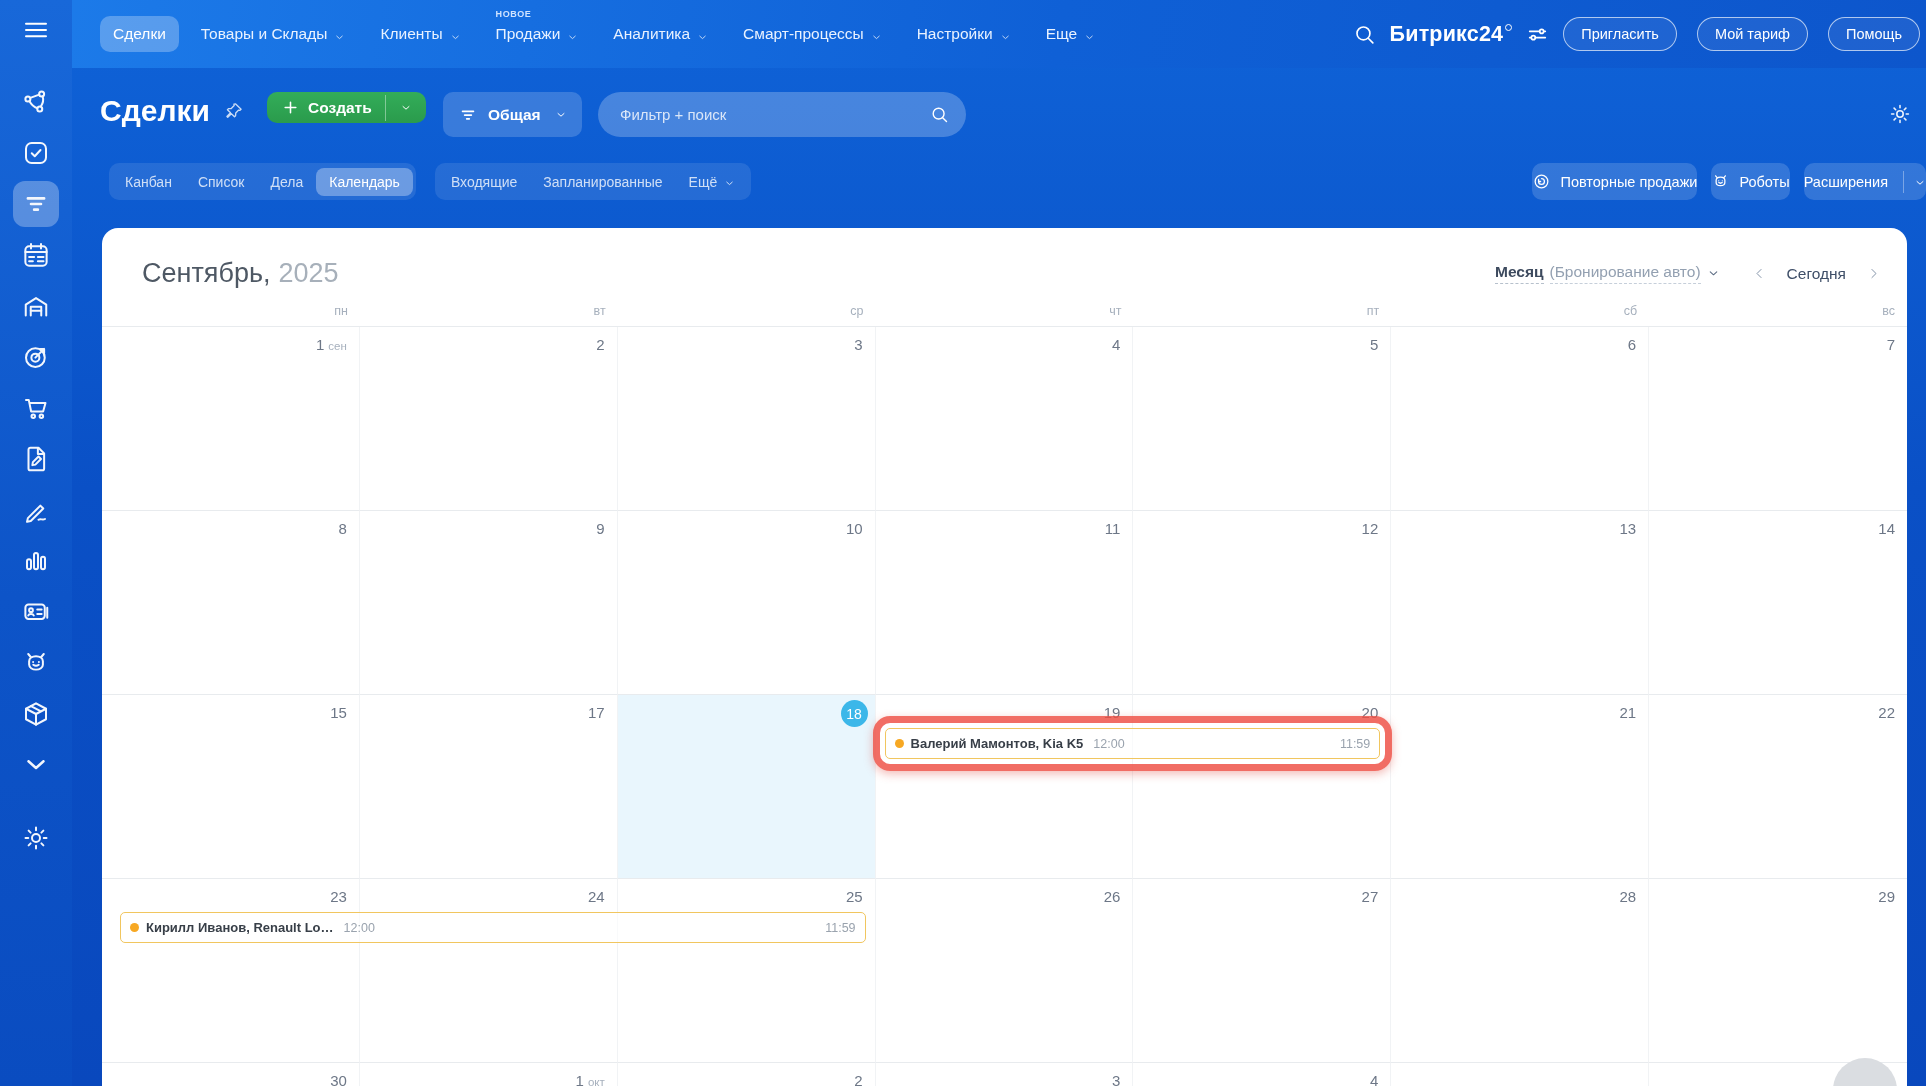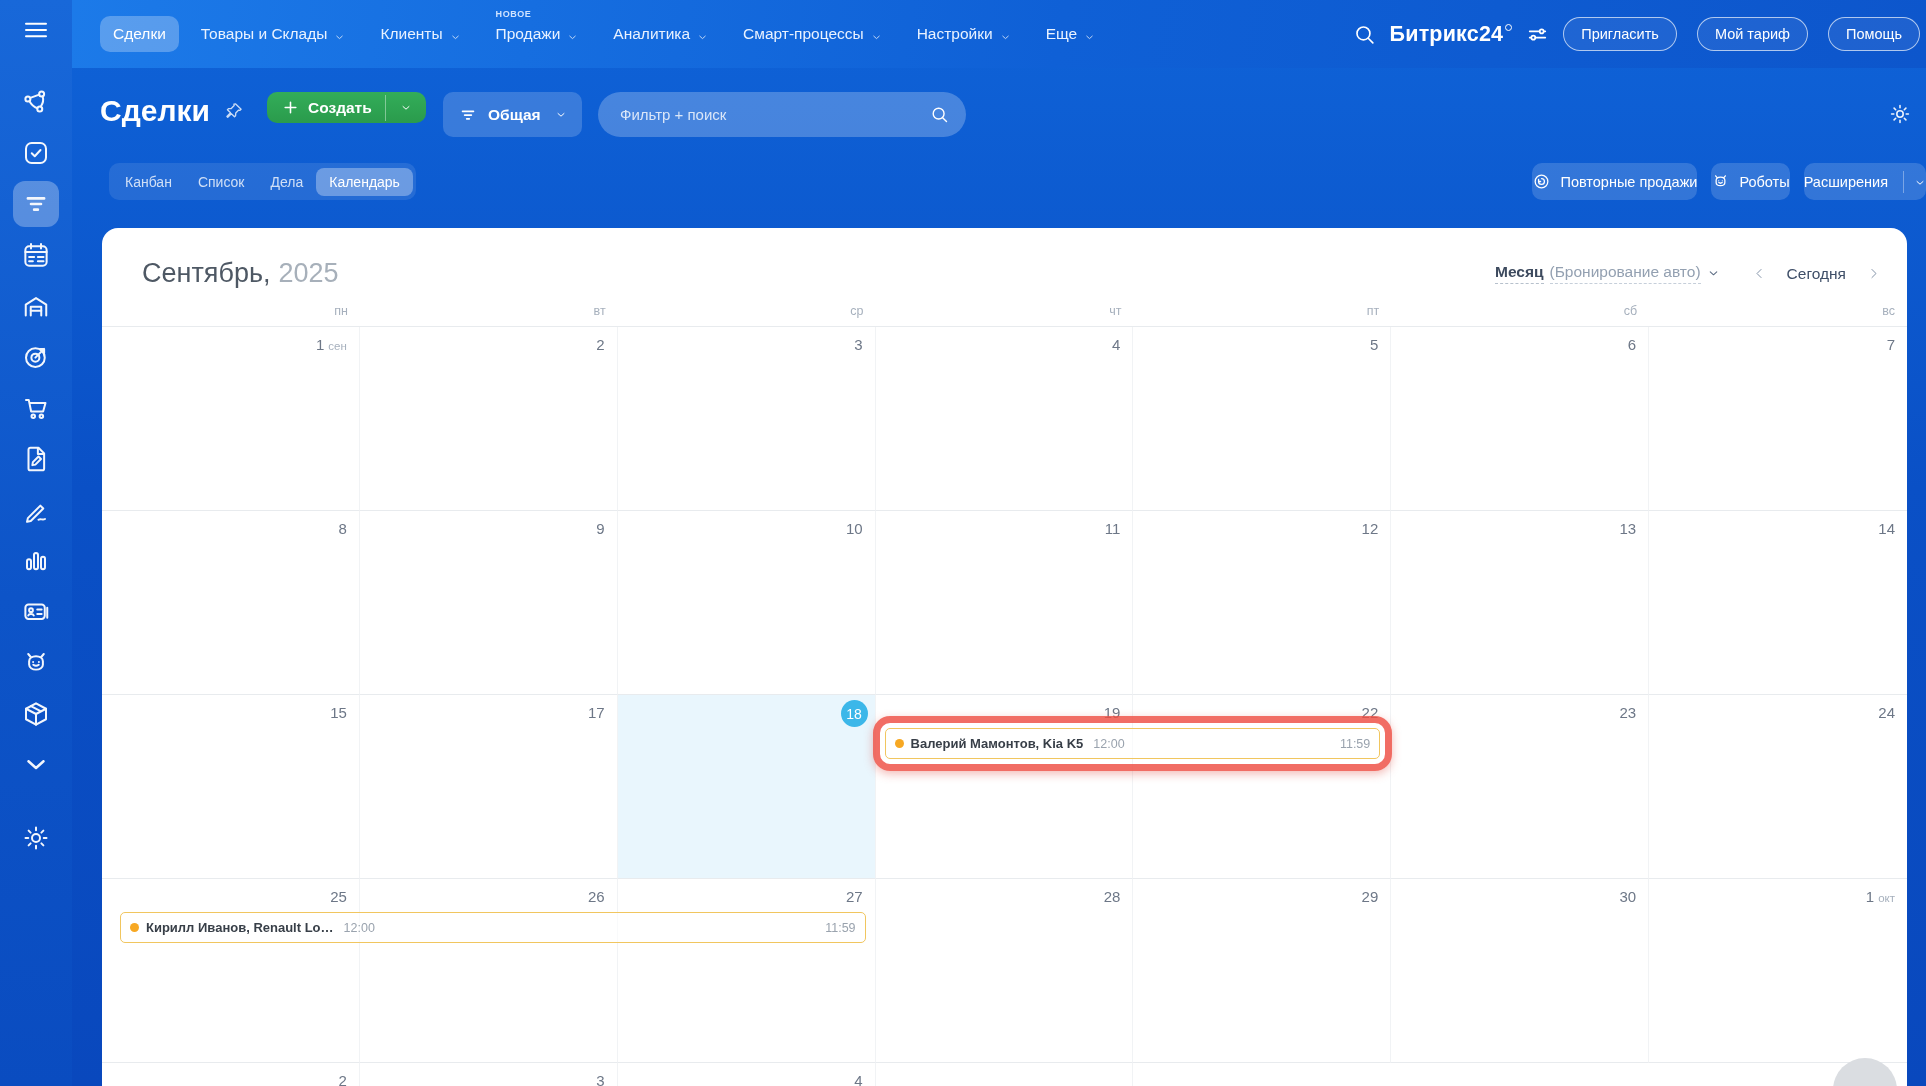--- a/index.html
+++ b/index.html
@@ -378,20 +378,34 @@
         <span>Канбан</span>
       </div>
       <div class="tab">
         <span>Список</span>
       </div>
       <div class="tab">
         <span>Дела</span>
       </div>
       <div class="tab active">
         <span>Календарь</span>
+      </div>
+    </div>
+  <div class="tab-group" id="filter-tabs">
+      <div class="tab">
+        <span>Входящие</span>
+      </div>
+      <div class="tab">
+        <span>Запланированные</span>
+      </div>
+      <div class="tab">
+        <span>Ещё</span>
+        <span class="chev"><svg viewBox="0 0 24 24" fill="none" stroke="currentColor" stroke-width="2" stroke-linecap="round" stroke-linejoin="round">
+            <path d="M6 9l6 5.4L18 9"></path>
+          </svg></span>
       </div>
     </div>
   <div class="actions" id="action-buttons">
       <div class="action-btn">
         <span class="a-ic"><svg viewBox="0 0 24 24" fill="none" stroke="currentColor" stroke-width="1.6" stroke-linecap="round" stroke-linejoin="round">
             <circle cx="12" cy="12" r="8"></circle>
             <path d="M12 8.3a3.7 3.7 0 1 1-3.7 3.7"></path>
             <path d="M8.3 9.2V12h2.6"></path>
           </svg></span>
         <span>Повторные продажи</span>
@@ -467,20 +481,22 @@
         <div class="cell"><span class="day-num">9</span></div>
         <div class="cell"><span class="day-num">10</span></div>
         <div class="cell"><span class="day-num">11</span></div>
         <div class="cell"><span class="day-num">12</span></div>
         <div class="cell"><span class="day-num">13</span></div>
         <div class="cell"><span class="day-num">14</span></div>
         <div class="cell"><span class="day-num">15</span></div>
         <div class="cell"><span class="day-num">17</span></div>
         <div class="cell today"><span class="today-badge" style="background:#3cb7e9">18</span></div>
         <div class="cell"><span class="day-num">19</span></div>
+        <div class="cell"><span class="day-num">20</span></div>
+        <div class="cell"><span class="day-num">21</span></div>
         <div class="cell"><span class="day-num">22</span></div>
         <div class="cell"><span class="day-num">23</span></div>
         <div class="cell"><span class="day-num">24</span></div>
         <div class="cell"><span class="day-num">25</span></div>
         <div class="cell"><span class="day-num">26</span></div>
         <div class="cell"><span class="day-num">27</span></div>
         <div class="cell"><span class="day-num">28</span></div>
         <div class="cell"><span class="day-num">29</span></div>
         <div class="cell"><span class="day-num">30</span></div>
         <div class="cell"><span class="day-num">1</span><span class="day-suf">окт</span></div>

